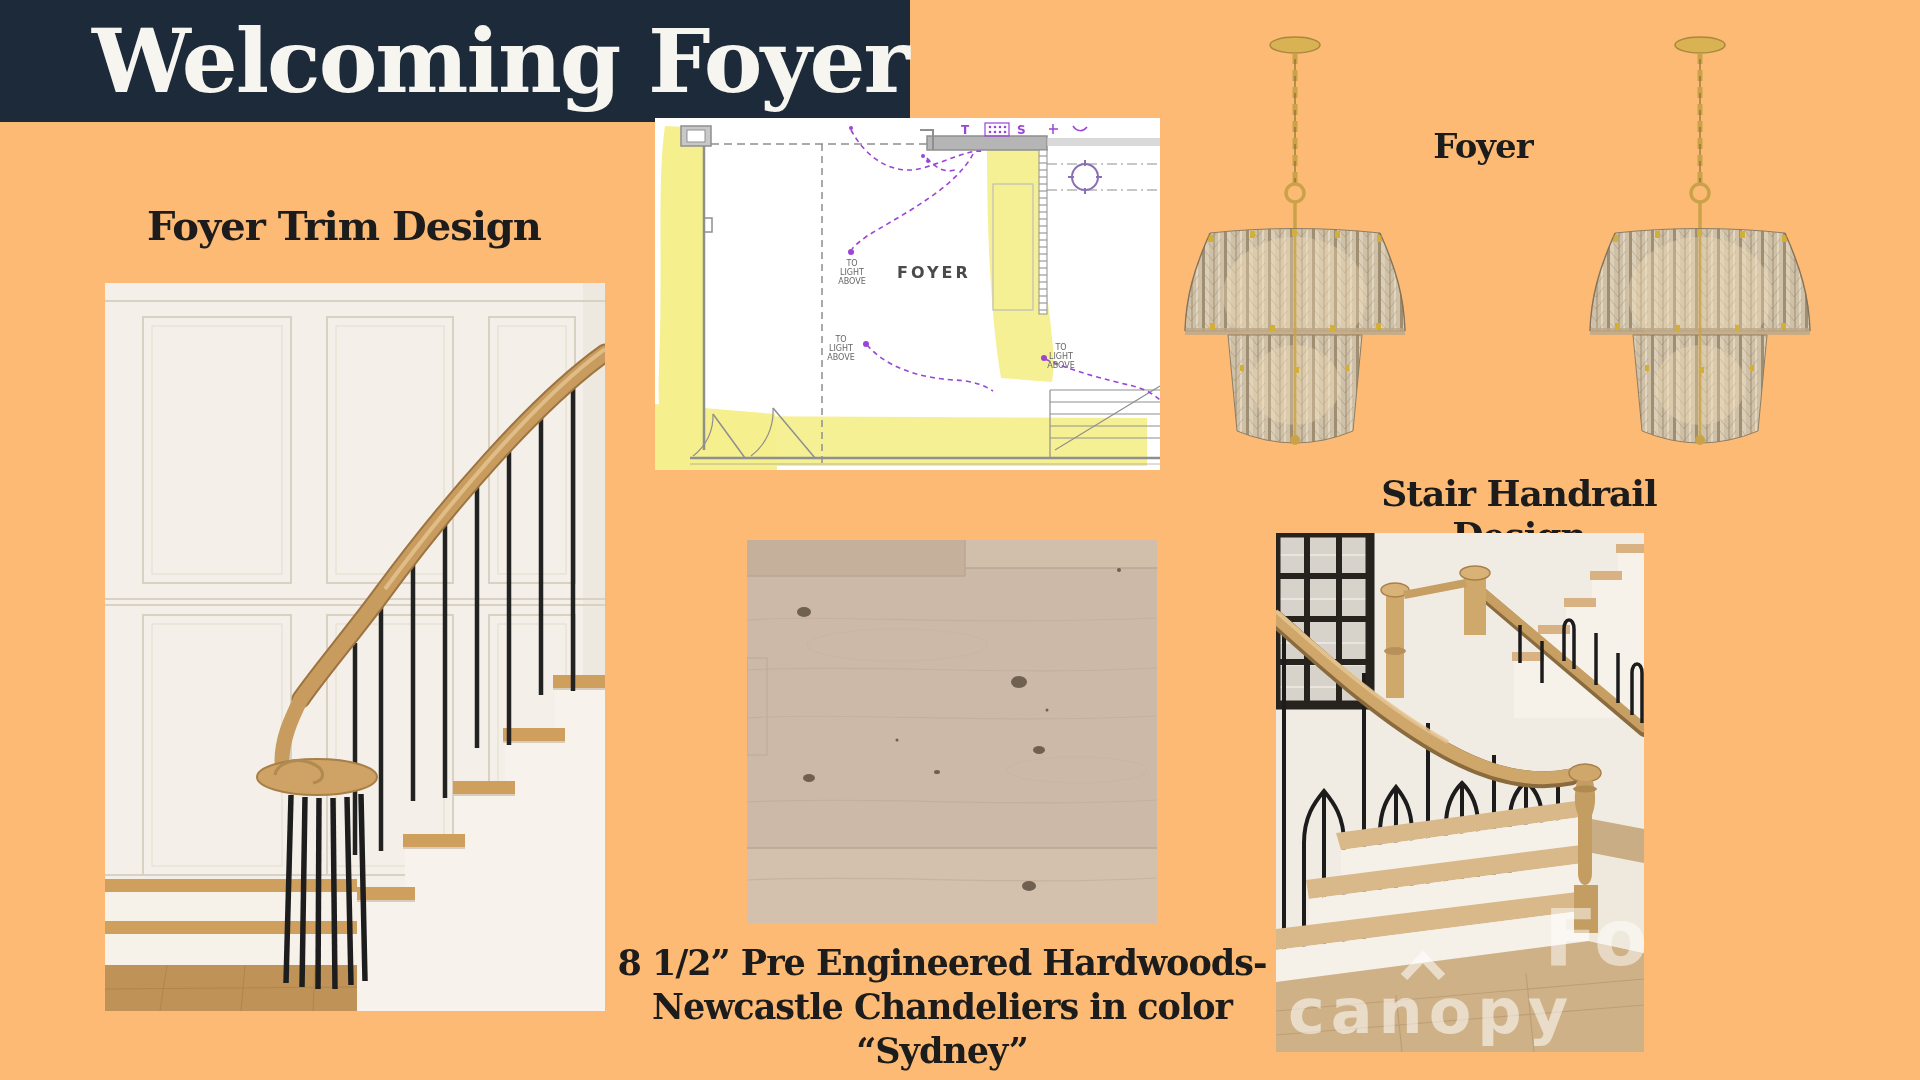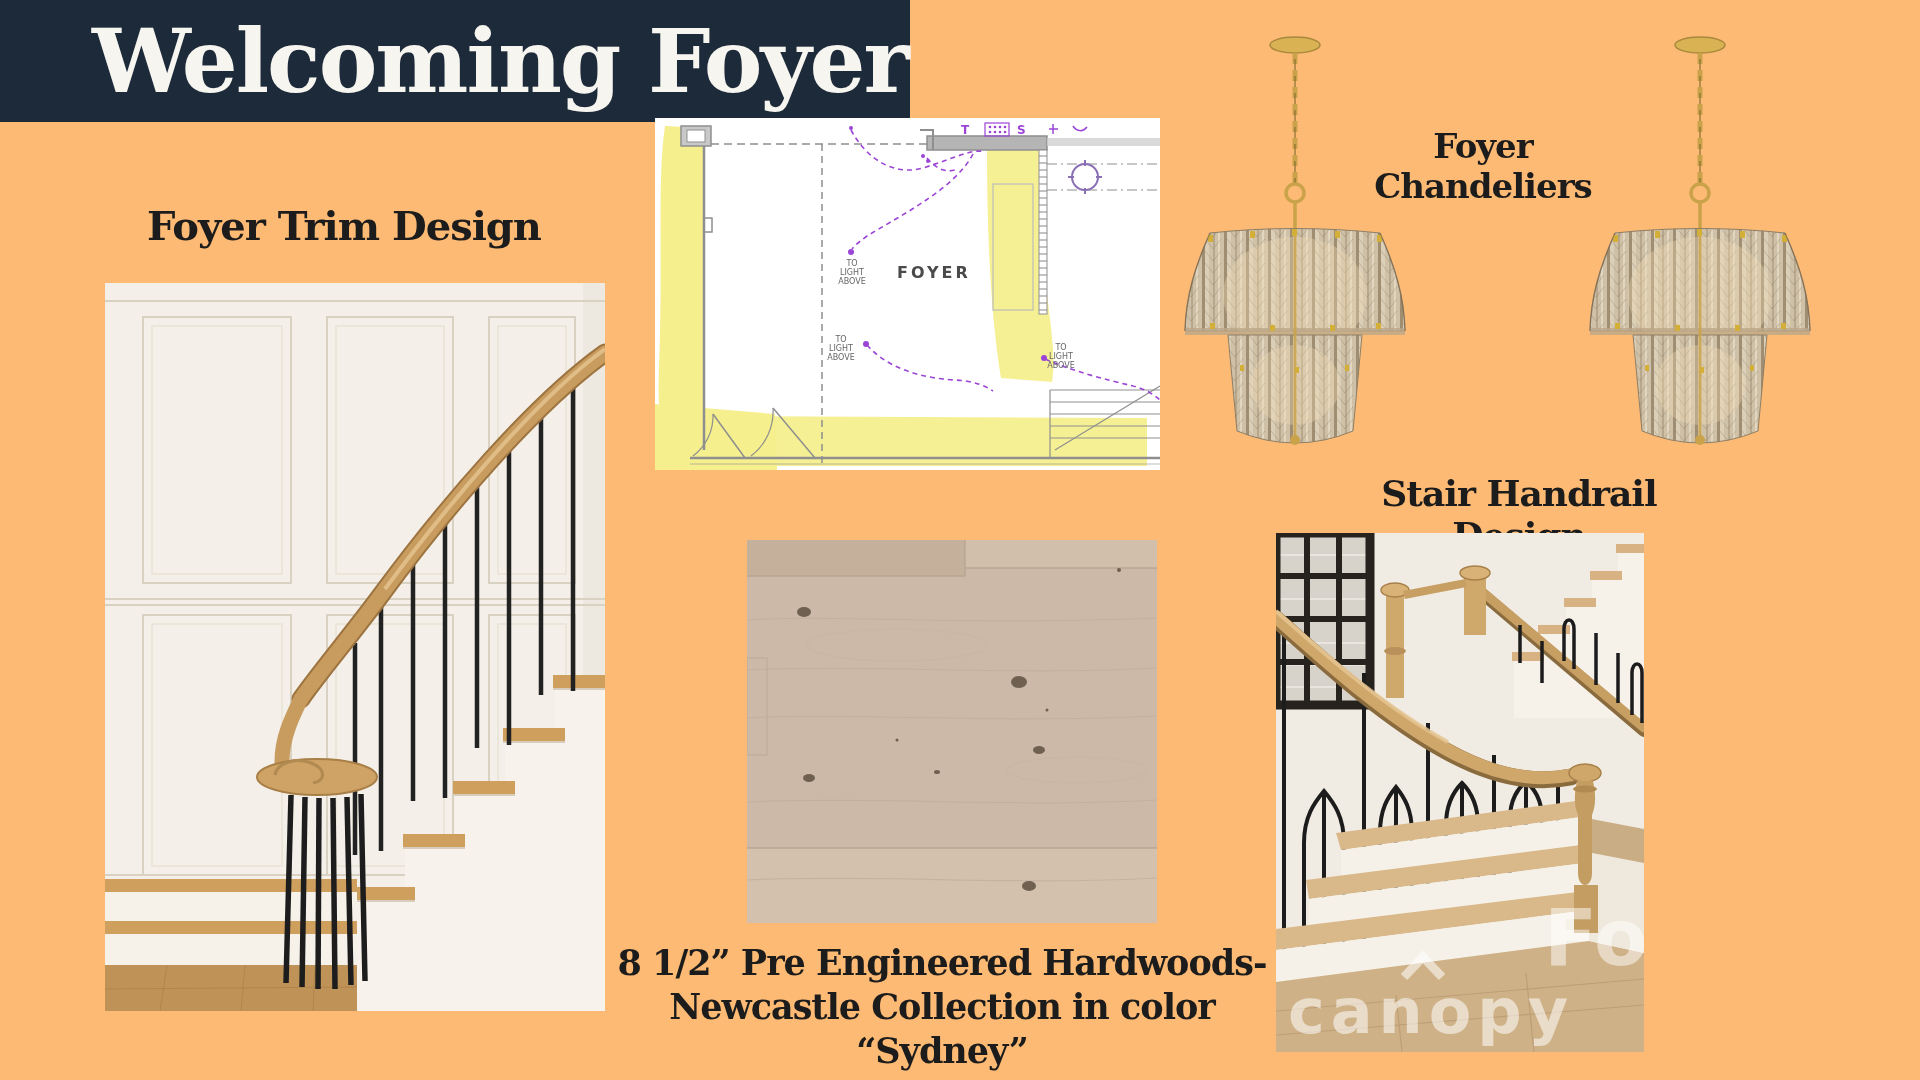--- a/index.html
+++ b/index.html
@@ -31,21 +31,20 @@
 
 <div class="board">
 
   <div class="abs banner">
     <h1>Welcoming Foyer</h1>
   </div>
 
   <div class="abs h-trim">Foyer Trim Design</div>
   <div class="abs h-chand">
     <div>Foyer</div>
-    <div>Chandeliers</div>
   </div>
   <div class="abs h-hand">Stair Handrail Design</div>
 
   <div class="abs photo" style="left:105px;top:283px;width:500px;height:728px;">
     <svg width="500" height="728" viewBox="0 0 500 728">
       <rect width="500" height="728" fill="#f4f0e9"></rect>
       <rect x="478" y="0" width="22" height="420" fill="#e9e3d8" opacity="0.55"></rect>
 
       <g stroke="#d9d2c3" stroke-width="2" fill="none">
         <line x1="0" y1="18" x2="500" y2="18"></line>
@@ -324,21 +323,21 @@
         <ellipse cx="282" cy="346" rx="7" ry="5"></ellipse>
         <circle cx="150" cy="200" r="1.5"></circle>
         <circle cx="372" cy="30" r="2"></circle>
         <circle cx="300" cy="170" r="1.5"></circle>
       </g>
     </svg>
   </div>
 
   <div class="abs caption">
     <div>8 1/2” Pre Engineered Hardwoods-</div>
-    <div>Newcastle Collection in color “Sydney”</div>
+    <div>Newcastle Chandeliers in color “Sydney”</div>
   </div>
 
   <div class="abs photo" style="left:1276px;top:533px;width:368px;height:519px;">
     <svg width="368" height="519" viewBox="0 0 368 519">
       <rect width="368" height="519" fill="#f1ece3"></rect>
 
       <g>
         <rect x="0" y="0" width="94" height="172" fill="#d7d2ca"></rect>
         <g stroke="#e9e5de" stroke-width="2">
           <line x1="0" y1="22" x2="94" y2="22"></line>

